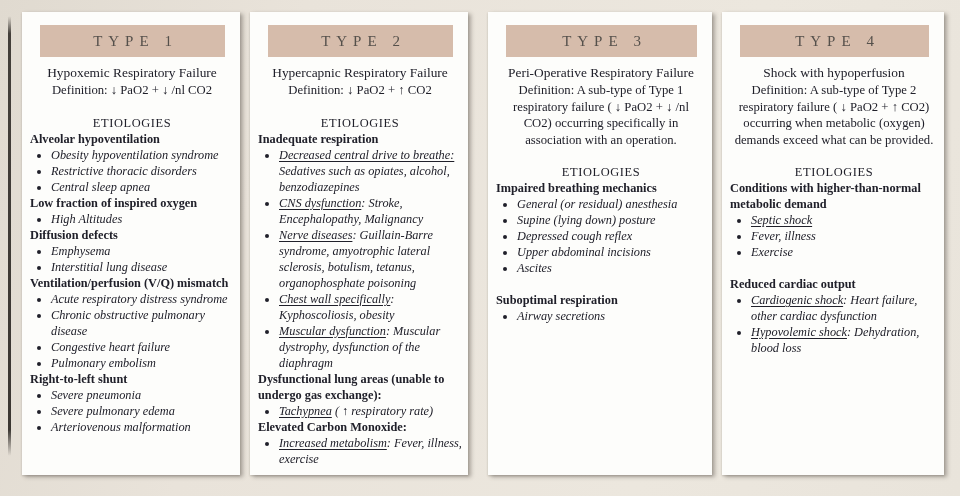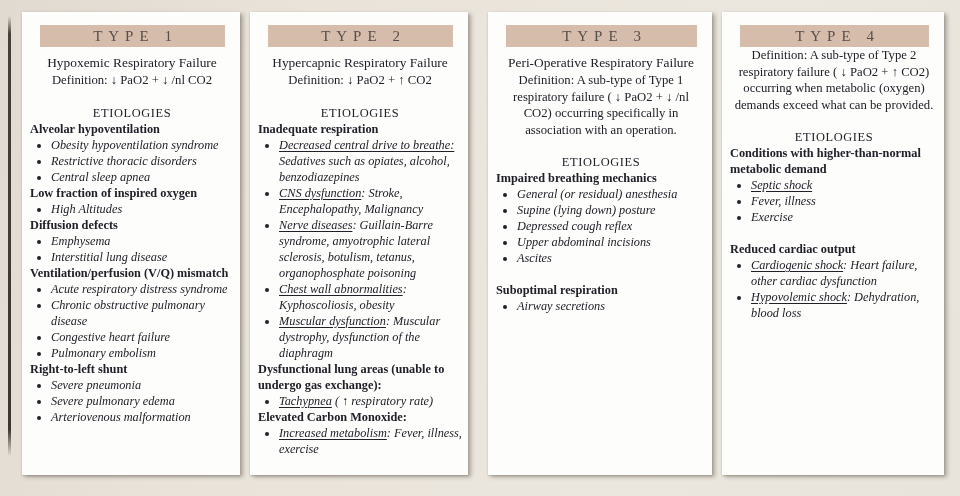--- a/index.html
+++ b/index.html
@@ -17,21 +17,21 @@
     position:absolute;top:12px;height:463px;box-sizing:border-box;
     background:var(--card,#fdfdfb);
     padding:0 6px 0 8px;
     box-shadow:3px 2px 4px rgba(82,74,66,.42), 0 1px 2px rgba(82,74,66,.25);
   }
   .card:nth-of-type(1){left:22px;width:218px;}
   .card:nth-of-type(2){left:250px;width:218px;}
   .card:nth-of-type(3){left:488px;width:224px;}
   .card:nth-of-type(4){left:722px;width:222px;}
   .bar{
-    margin:13px 9px 0 10px;height:22px;
+    margin:13px 9px 0 10px;height:32px;
     background:var(--bar,#d6bcab);
     display:flex;align-items:center;justify-content:center;
   }
   .bar-label{
     font-size:15px;letter-spacing:6px;text-indent:6px;color:#55504b;
   }
   .title{
     margin:7px 0 1px;font-size:13.4px;font-weight:normal;text-align:center;line-height:17px;
   }
   .def{
@@ -99,21 +99,21 @@
         <span class="bar-label">TYPE 2</span>
       </div>
       <h2 class="title">Hypercapnic Respiratory Failure</h2>
       <p class="def">Definition:  ↓ PaO2 + ↑  CO2</p>
       <div class="etio">ETIOLOGIES</div>
       <h3 class="sec-h">Inadequate respiration</h3>
       <ul class="blist">
         <li class="bitem"><span class="ul-lead">Decreased central drive to breathe:</span><span> Sedatives such as opiates, alcohol, benzodiazepines</span></li>
         <li class="bitem"><span class="ul-lead">CNS dysfunction</span><span>: Stroke, Encephalopathy, Malignancy</span></li>
         <li class="bitem"><span class="ul-lead">Nerve diseases</span><span>: Guillain-Barre syndrome, amyotrophic lateral sclerosis, botulism, tetanus, organophosphate poisoning</span></li>
-        <li class="bitem"><span class="ul-lead">Chest wall abnormalities</span><span>: Kyphoscoliosis, obesity</span></li>
+        <li class="bitem"><span class="ul-lead">Chest wall specifically</span><span>: Kyphoscoliosis, obesity</span></li>
         <li class="bitem"><span class="ul-lead">Muscular dysfunction</span><span>: Muscular dystrophy, dysfunction of the diaphragm</span></li>
       </ul>
       <h3 class="sec-h">Dysfunctional lung areas (unable to undergo gas exchange):</h3>
       <ul class="blist">
         <li class="bitem"><span class="ul-lead">Tachypnea</span><span> ( ↑ respiratory rate)</span></li>
       </ul>
       <h3 class="sec-h">Elevated Carbon Monoxide:</h3>
       <ul class="blist">
         <li class="bitem"><span class="ul-lead">Increased metabolism</span><span>: Fever, illness, exercise</span></li>
       </ul>
@@ -135,20 +135,21 @@
       </ul>
       <h3 class="sec-h gap">Suboptimal respiration</h3>
       <ul class="blist">
         <li class="bitem"><span>Airway secretions</span></li>
       </ul>
     </section>
     <section class="card">
       <div class="bar">
         <span class="bar-label">TYPE 4</span>
       </div>
+      <h2 class="title">Shock with hypoperfusion</h2>
       <p class="def">Definition:  A sub-type of Type 2 respiratory failure ( ↓ PaO2 + ↑  CO2) occurring when metabolic (oxygen) demands exceed what can be provided.</p>
       <div class="etio">ETIOLOGIES</div>
       <h3 class="sec-h">Conditions with higher-than-normal metabolic demand</h3>
       <ul class="blist">
         <li class="bitem"><span class="ul-lead">Septic shock</span></li>
         <li class="bitem"><span>Fever, illness</span></li>
         <li class="bitem"><span>Exercise</span></li>
       </ul>
       <h3 class="sec-h gap">Reduced cardiac output</h3>
       <ul class="blist">

